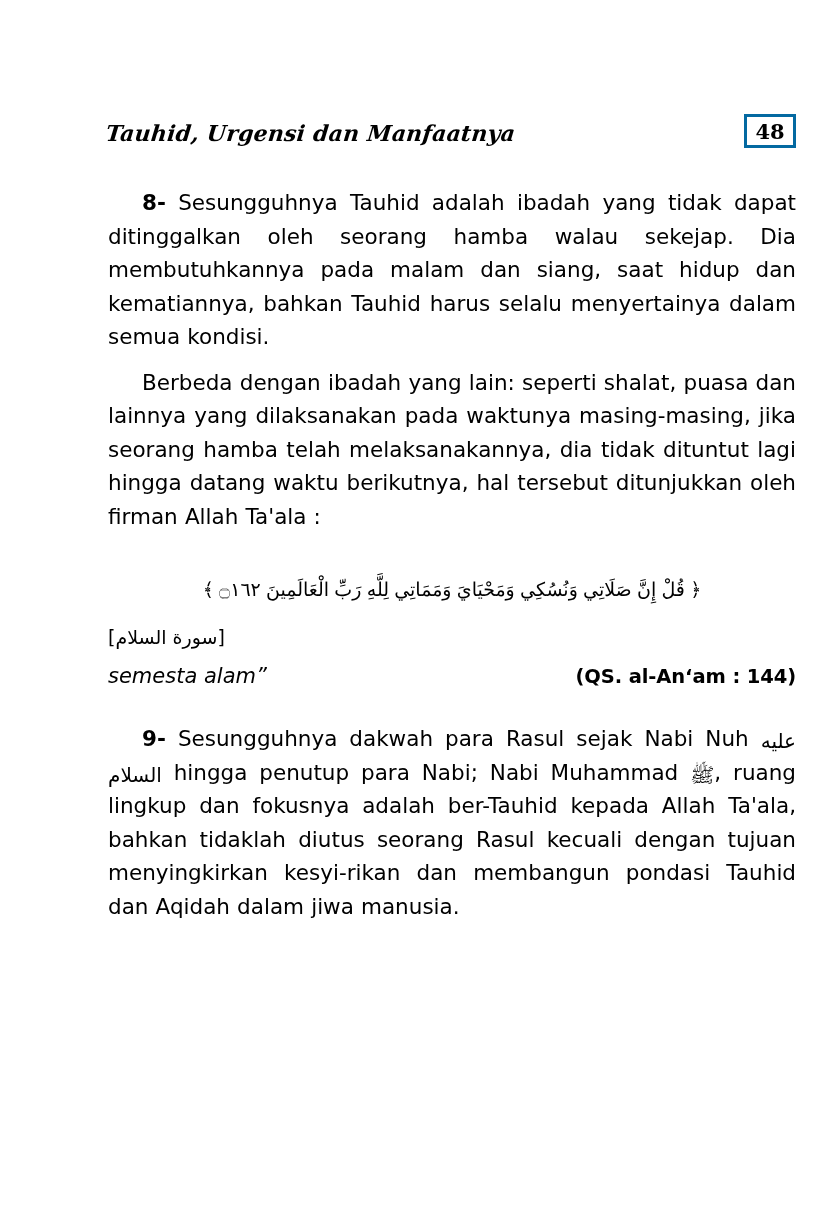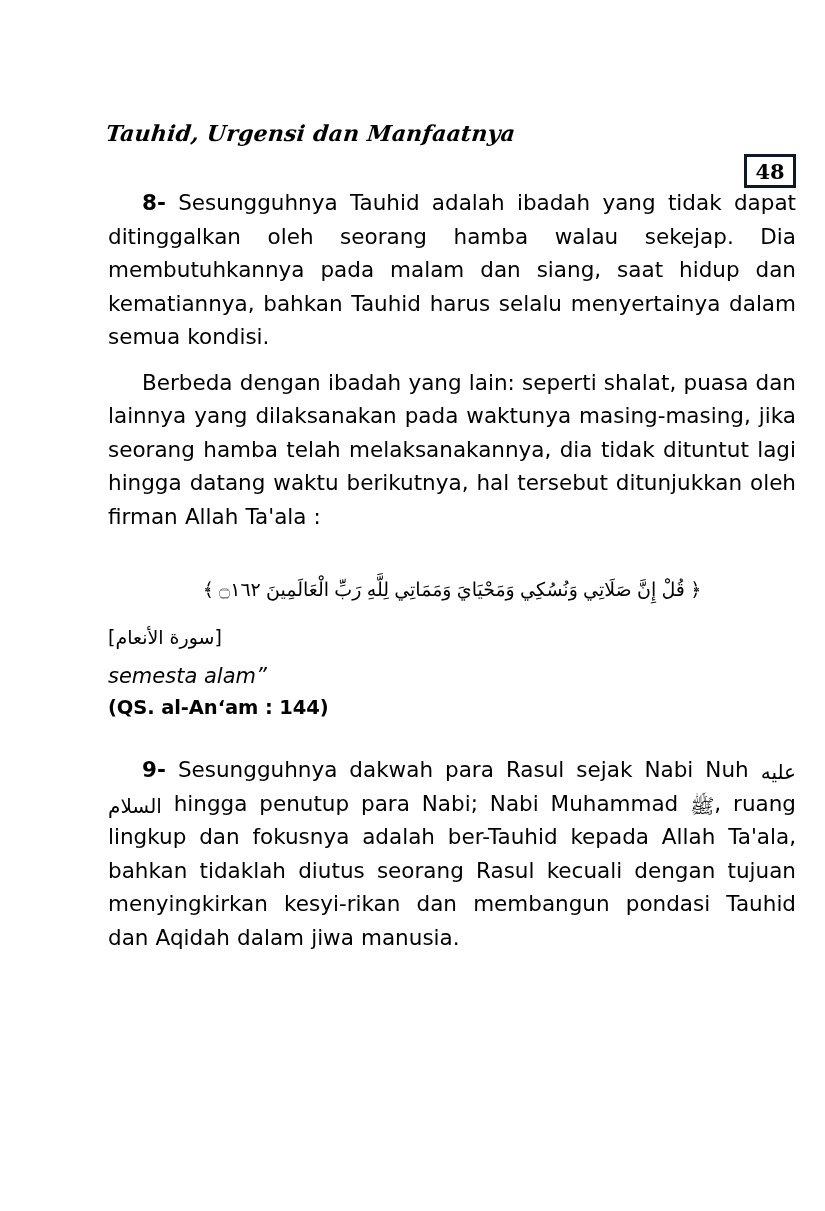--- a/index.html
+++ b/index.html
@@ -46,27 +46,26 @@
     transform: skewX(-6deg);
     white-space: nowrap;
     line-height: 30px;
   }
   .page-number-box {
     position: absolute;
     right: 0;
     top: -4px;
     min-width: 52px;
     height: 34px;
-    border: 3px solid #0f172a;
+    border: 3px solid #0369a1;
     display: flex;
     align-items: center;
     justify-content: center;
     box-sizing: border-box;
     background: #fff;
-    margin-top: 40px;
   }
   .page-number-box span {
     font-family: "DejaVu Serif", serif;
     font-weight: 700;
     font-size: 21px;
     line-height: 1;
     padding: 0 6px;
   }
 
   
@@ -139,21 +138,20 @@
   }
   .translation .trans-last {
     display: block;
     position: relative;
   }
   .trans-row {
     display: flex;
     justify-content: space-between;
     align-items: baseline;
     width: 100%;
-    flex-direction: column;
   }
   .qs-cite {
     font-style: normal;
     font-weight: 700;
     font-size: 19.5px;
     white-space: nowrap;
     letter-spacing: -0.1px;
   }
 
   .gap-after-trans { height: 14px; }
@@ -183,21 +181,21 @@
 
     <p class="para indent"><span class="itemnum">8-</span><span> Sesungguhnya Tauhid adalah ibadah yang tidak dapat ditinggalkan oleh seorang hamba walau sekejap. Dia membutuhkannya pada malam dan siang, saat hidup dan kematiannya, bahkan Tauhid harus selalu menyertainya dalam semua kondisi.</span></p>
 
     <p class="para indent">Berbeda dengan ibadah yang lain: seperti shalat, puasa dan lainnya yang dilaksanakan pada waktunya masing-masing, jika seorang hamba telah melaksanakannya, dia tidak dituntut lagi hingga datang waktu berikutnya, hal tersebut ditunjukkan oleh firman Allah Ta'ala :</p>
 
     <div class="ayah-block">
       <span class="ayah">﴿ قُلْ إِنَّ صَلَاتِي وَنُسُكِي وَمَحْيَايَ وَمَمَاتِي لِلَّهِ رَبِّ الْعَالَمِينَ ۝١٦٢ ﴾</span>
     </div>
 
     <div class="surah-ref">
-      <span class="surah-ref-inner">[سورة الأنعام]</span>
+      <span class="surah-ref-inner">[سورة السلام]</span>
     </div>
 
     <div class="translation">
       <span class="trans-last">
         <span class="trans-row">
           <span>semesta alam”</span>
           <span class="qs-cite">(QS. al-An‘am : 144)</span>
         </span>
       </span>
     </div>

